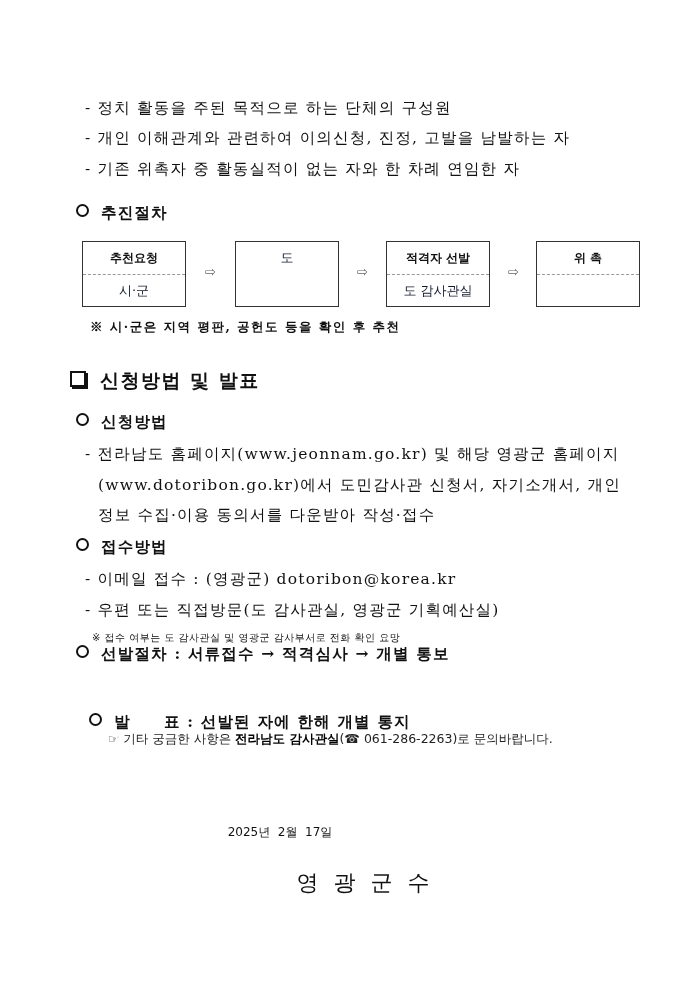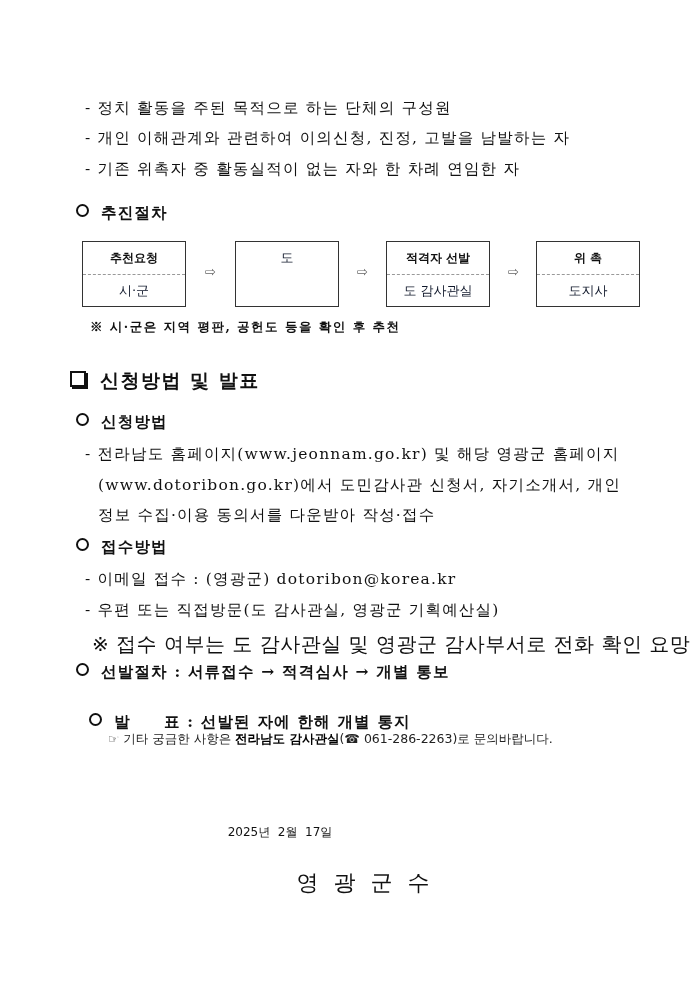--- a/index.html
+++ b/index.html
@@ -13,21 +13,21 @@
   .sq { display: inline-block; width: 12px; height: 12px; border: 2px solid #111;
         box-shadow: 2px 2px 0 #111; margin-right: 14px; vertical-align: 0px; }
   .box { position: absolute; border: 1.5px solid #333; width: 104px; height: 66px;
          box-sizing: border-box; font-family: "DejaVu Sans", "Liberation Sans", sans-serif; }
   .box .top { height: 32px; line-height: 32px; text-align: center; font-size: 12px;
               font-weight: bold; border-bottom: 1px dashed #999; }
   .box .bot { height: 32px; line-height: 32px; text-align: center; font-size: 13px; color: #0f172a; }
   .arrow { position: absolute; font-size: 13px; color: #666;
            font-family: "DejaVu Sans", sans-serif; }
   .note { font-size: 12.5px; letter-spacing: 1.5px; font-weight: bold; }
-  .small-note { font-size: 20px; font-family: "DejaVu Sans", "Liberation Sans", sans-serif; letter-spacing: 0.5px; }
+  .small-note { font-size: 10px; font-family: "DejaVu Sans", "Liberation Sans", sans-serif; letter-spacing: 0.5px; }
   .contact { font-size: 12.5px; font-family: "DejaVu Sans", "Liberation Sans", sans-serif; color: #222; margin-left: 24px; }
 </style>
 </head>
 <body>
 
 <div class="abs line" style="left:85px; top:98px;">- 정치 활동을 주된 목적으로 하는 단체의 구성원</div>
 <div class="abs line" style="left:85px; top:128px;">- 개인 이해관계와 관련하여 이의신청, 진정, 고발을 남발하는 자</div>
 <div class="abs line" style="left:85px; top:159px;">- 기존 위촉자 중 활동실적이 없는 자와 한 차례 연임한 자</div>
 
 <div class="abs line bold" style="left:76px; top:203px;">
@@ -46,21 +46,20 @@
 <div class="arrow" style="left:357px; top:264px;">⇨</div>
 
 <div class="box" style="left:386px; top:241px;">
   <div class="top">적격자 선발</div>
   <div class="bot">도 감사관실</div>
 </div>
 <div class="arrow" style="left:508px; top:264px;">⇨</div>
 
 <div class="box" style="left:536px; top:241px;">
   <div class="top">위 촉</div>
-  <div class="bot">도지사</div>
 </div>
 
 <div class="abs note" style="left:90px; top:319px;">※ 시·군은 지역 평판, 공헌도 등을 확인 후 추천</div>
 
 <div class="abs bold" style="left:70px; top:368px; font-size:19px; letter-spacing:1.5px;">
   <span class="sq"></span><span>신청방법 및 발표</span>
 </div>
 
 <div class="abs line bold" style="left:76px; top:412px;">
   <span class="bullet-o"></span><span>신청방법</span>
@@ -69,21 +68,21 @@
 <div class="abs line" style="left:98px; top:475px;">(www.dotoribon.go.kr)에서 도민감사관 신청서, 자기소개서, 개인</div>
 <div class="abs line" style="left:98px; top:505px;">정보 수집·이용 동의서를 다운받아 작성·접수</div>
 
 <div class="abs line bold" style="left:76px; top:537px;">
   <span class="bullet-o"></span><span>접수방법</span>
 </div>
 <div class="abs line" style="left:85px; top:569px;">- 이메일 접수 : (영광군) dotoribon@korea.kr</div>
 <div class="abs line" style="left:85px; top:600px;">- 우편 또는 직접방문(도 감사관실, 영광군 기획예산실)</div>
 <div class="abs small-note" style="left:92px; top:631px;">※ 접수 여부는 도 감사관실 및 영광군 감사부서로 전화 확인 요망</div>
 
-<div class="abs line bold" style="left:76px; top:662px;">
+<div class="abs line bold" style="left:76px; top:644px;">
   <span class="bullet-o"></span><span>선발절차 : </span><span>서류접수 → 적격심사 → 개별 통보</span>
 </div>
 
 <div class="abs line bold" style="left:76px; top:693px; white-space:pre;">
   <span class="bullet-o"></span><span>발     표 : </span><span>선발된 자에 한해 개별 통지</span>
 </div>
 
 <div class="abs contact" style="left:84px; top:731px;">
   <span>☞ 기타 궁금한 사항은 </span><span class="bold" style="color:#000;">전라남도 감사관실</span><span>(☎ 061-286-2263)</span><span>로 문의바랍니다.</span>
 </div>

